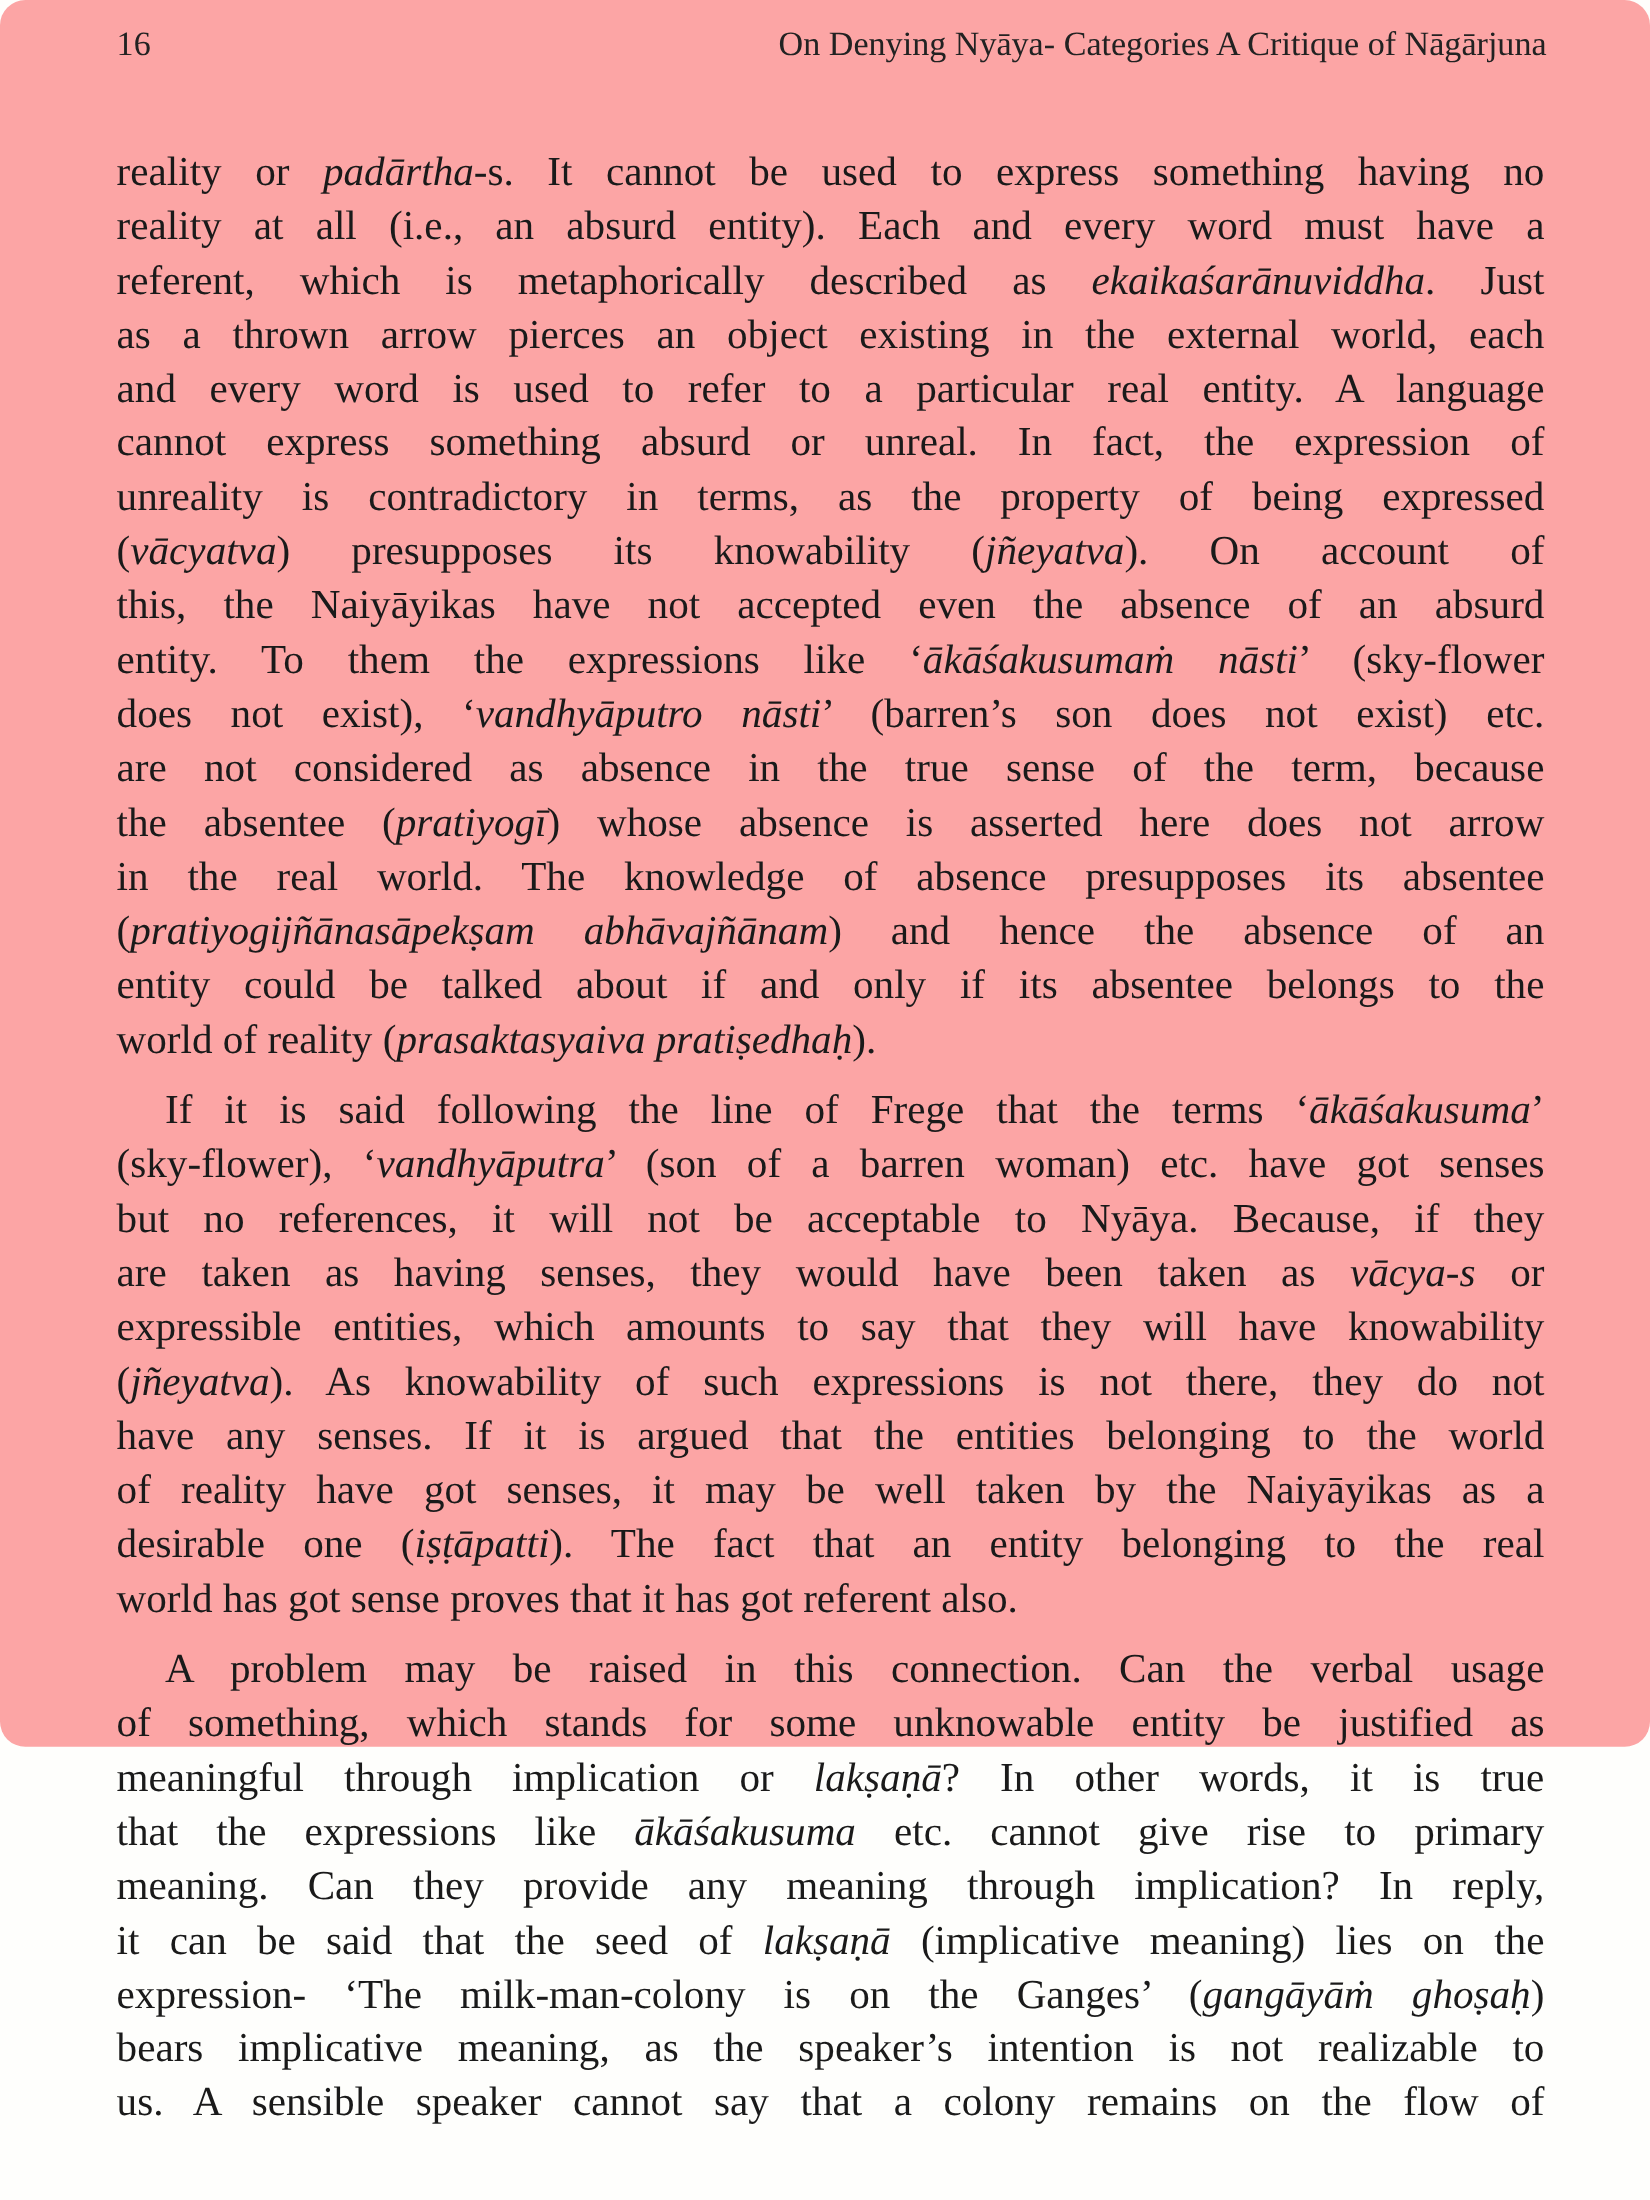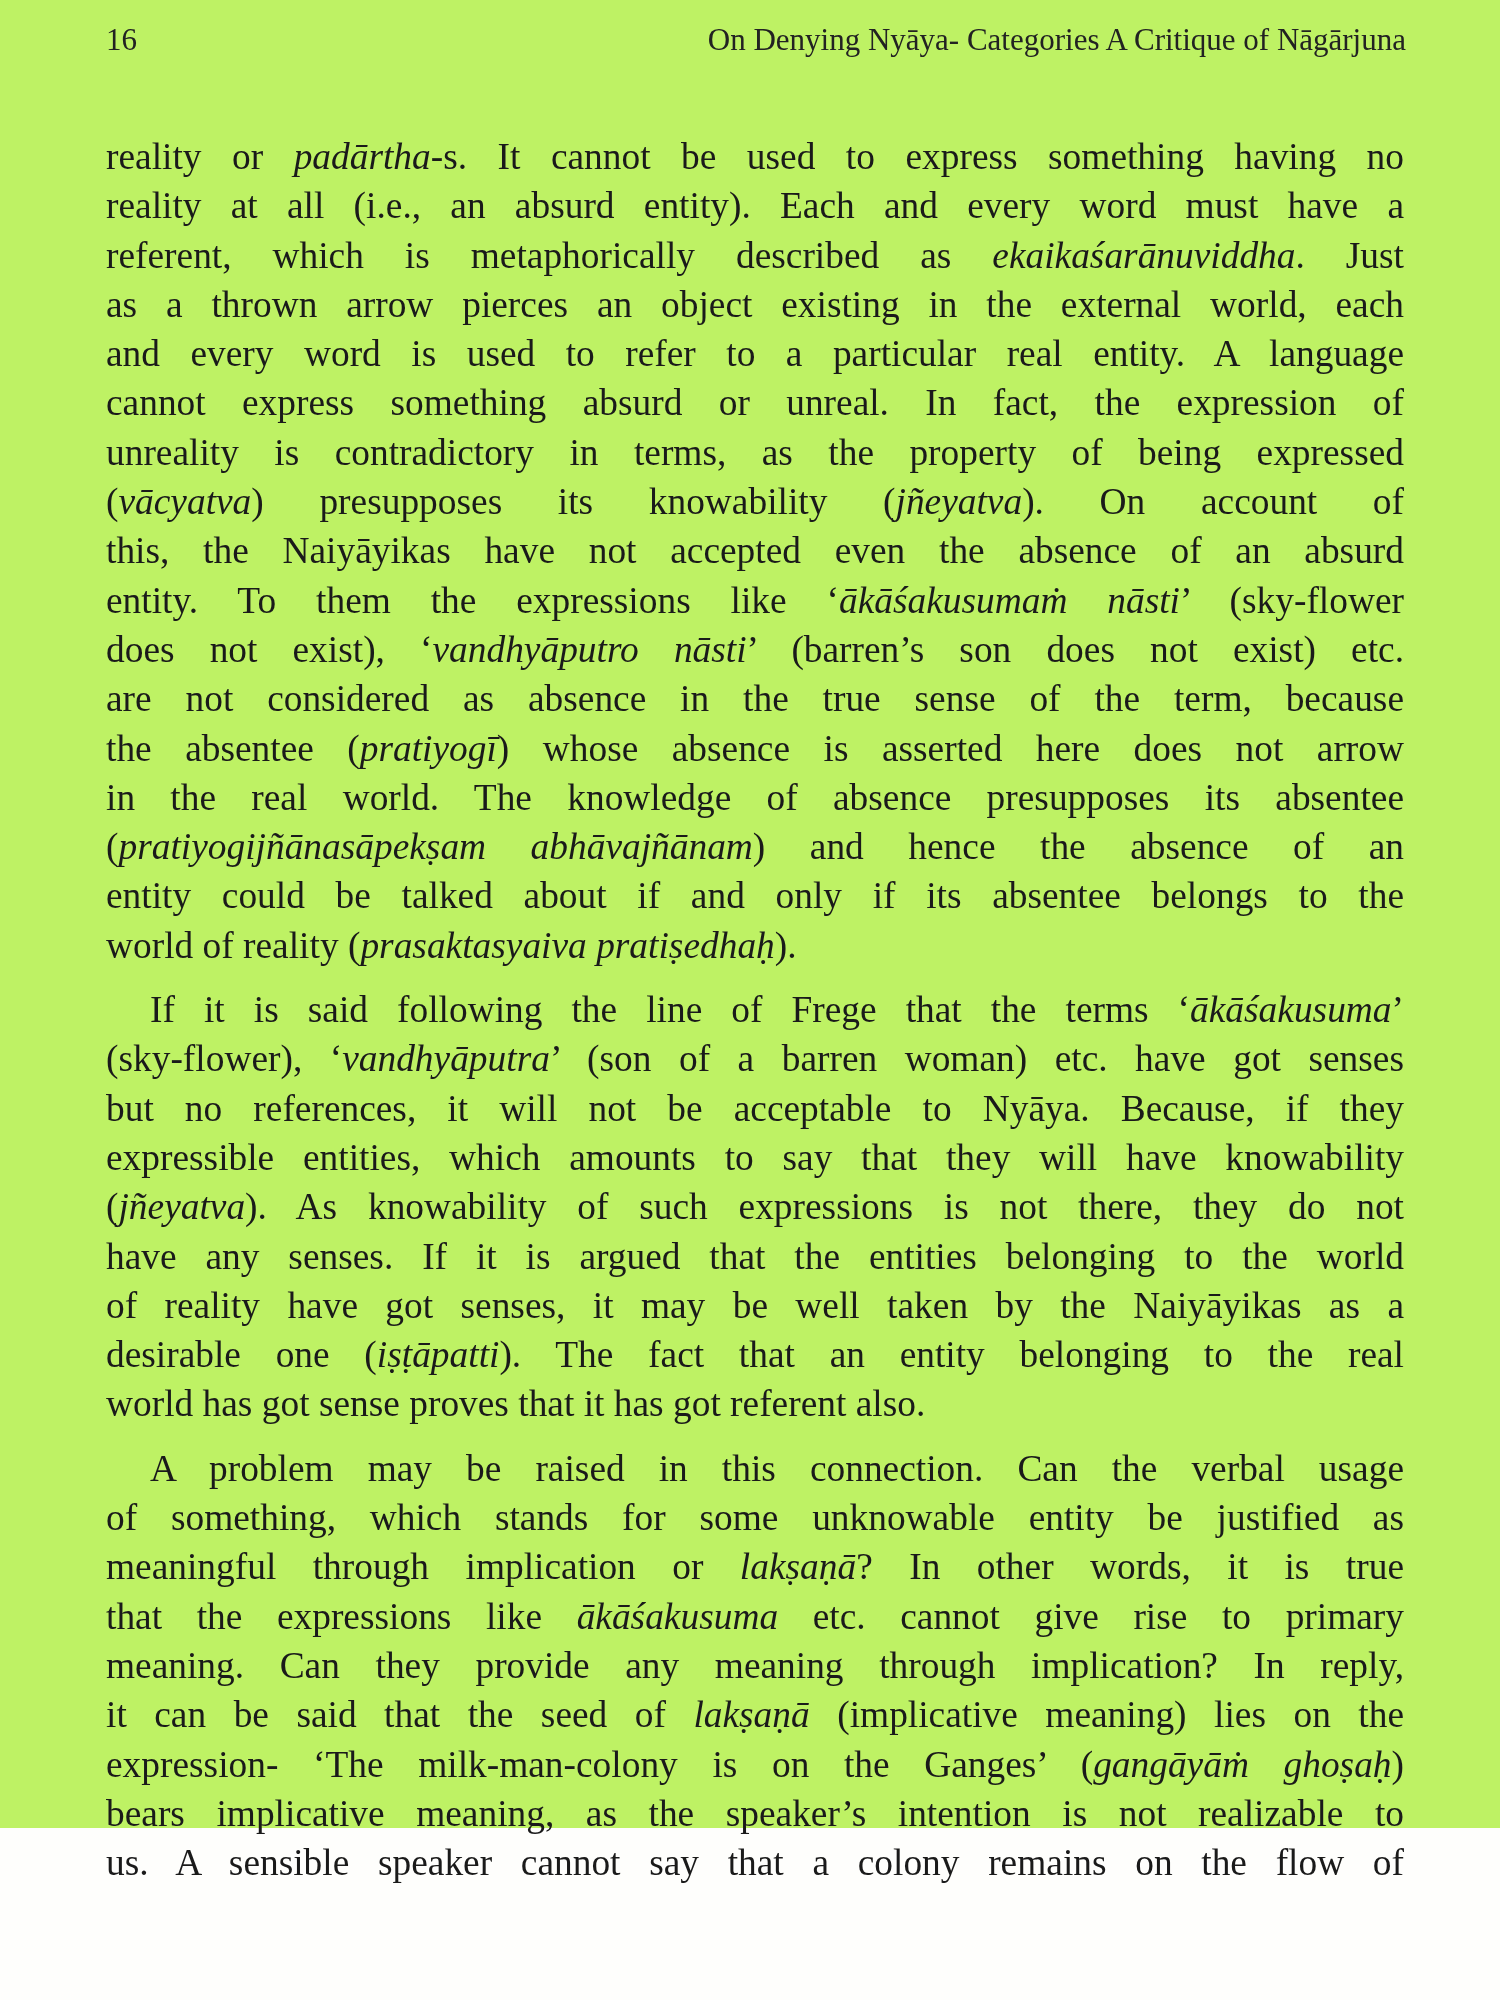--- a/index.html
+++ b/index.html
@@ -11,22 +11,23 @@
       width: 1500px;
       height: 2000px;
       position: relative;
       overflow: hidden;
       font-family: "DejaVu Serif", "Liberation Serif", serif;
       color: #1c1c1c;
     }
     .page {
       position: absolute;
       left: 0; top: 0;
-      width: 1500px; height: 1828px;
-      background: #bef264;
+      width: 1500px; height: 1588px;
+      background: #fca5a5;
+      border-radius: 23px;
     }
     .running-head {
       position: absolute;
       top: 18px;
       left: 106px;
       width: 1300px;
       height: 44px;
       font-family: "Liberation Serif", serif;
       font-size: 31px;
       line-height: 44px;
@@ -107,20 +108,21 @@
         <span class="line"><span><span>the absentee (</span><span class="it">pratiyogī</span><span>) whose absence is asserted here does not arrow</span></span></span>
         <span class="line"><span><span>in the real world. The knowledge of absence presupposes its absentee</span></span></span>
         <span class="line"><span><span>(</span><span class="it">pratiyogijñānasāpekṣam abhāvajñānam</span><span>) and hence the absence of an</span></span></span>
         <span class="line"><span><span>entity could be talked about if and only if its absentee belongs to the</span></span></span>
         <span class="line last"><span><span>world of reality (</span><span class="it">prasaktasyaiva pratiṣedhaḥ</span><span>).</span></span></span>
       </div>
     <div class="para">
         <span class="line indent"><span><span>If it is said following the line of Frege that the terms ‘</span><span class="it">ākāśakusuma</span><span>’</span></span></span>
         <span class="line"><span><span>(sky-flower), ‘</span><span class="it">vandhyāputra</span><span>’ (son of a barren woman) etc. have got senses</span></span></span>
         <span class="line"><span><span>but no references, it will not be acceptable to Nyāya. Because, if they</span></span></span>
+        <span class="line"><span><span>are taken as having senses, they would have been taken as </span><span class="it">vācya-s</span><span> or</span></span></span>
         <span class="line"><span><span>expressible entities, which amounts to say that they will have knowability</span></span></span>
         <span class="line"><span><span>(</span><span class="it">jñeyatva</span><span>). As knowability of such expressions is not there, they do not</span></span></span>
         <span class="line"><span><span>have any senses. If it is argued that the entities belonging to the world</span></span></span>
         <span class="line"><span><span>of reality have got senses, it may be well taken by the Naiyāyikas as a</span></span></span>
         <span class="line"><span><span>desirable one (</span><span class="it">iṣṭāpatti</span><span>). The fact that an entity belonging to the real</span></span></span>
         <span class="line last"><span><span>world has got sense proves that it has got referent also.</span></span></span>
       </div>
     <div class="para">
         <span class="line indent"><span><span>A problem may be raised in this connection. Can the verbal usage</span></span></span>
         <span class="line"><span><span>of something, which stands for some unknowable entity be justified as</span></span></span>

